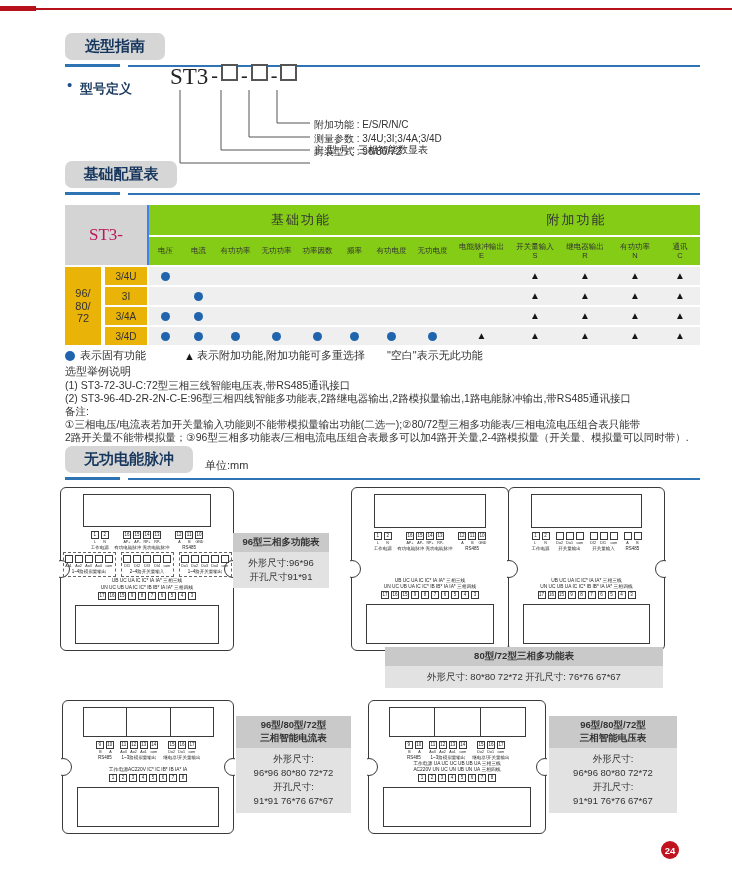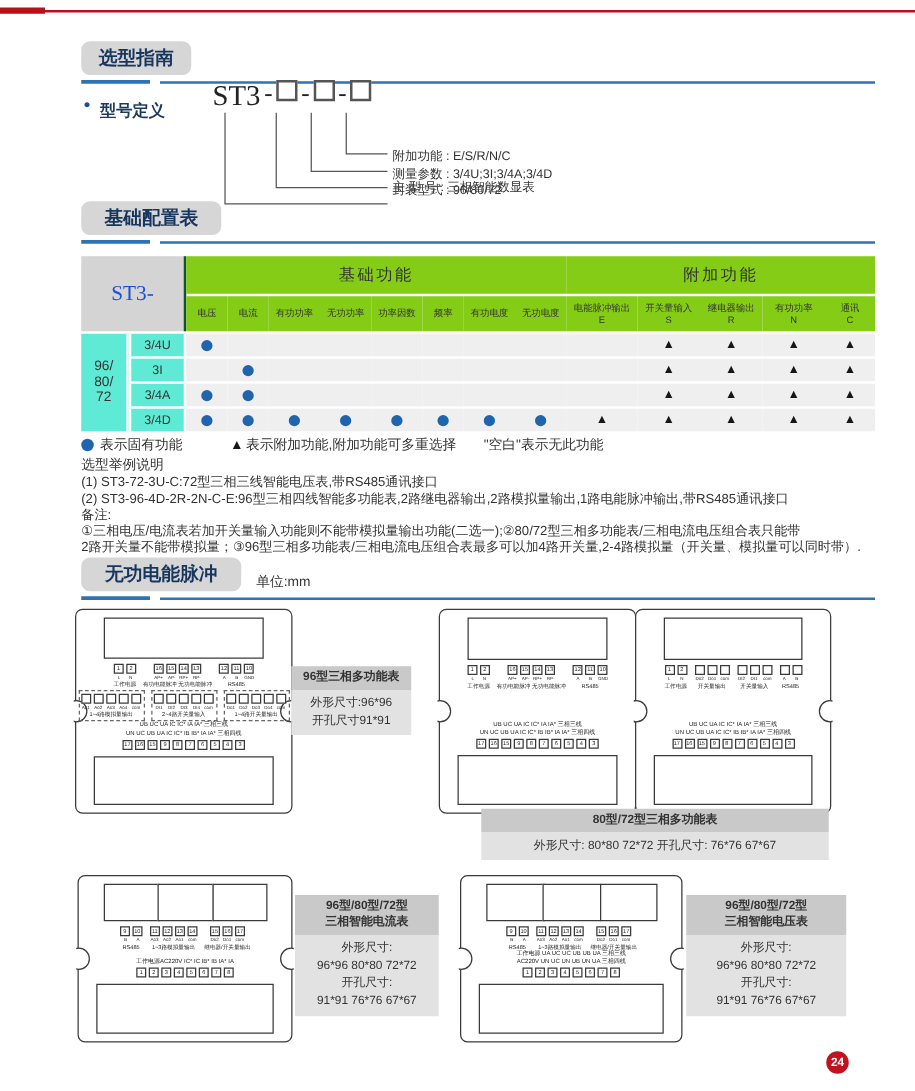--- a/index.html
+++ b/index.html
@@ -26,24 +26,24 @@
   .mc-box{display:inline-block;width:13px;height:13px;border:2px solid #555;background:#fff}
   .mc-lines{position:absolute;left:170px;top:90px}
   .mc-lab{position:absolute;left:314px;font-size:10px;color:#333;white-space:nowrap}
 
   
   .cfg-table{position:absolute;left:65px;top:205px;display:grid;background:#fff;row-gap:2px;
     grid-template-columns:38px 46px 33px 33px 41px 41px 41px 33px 41px 41px 57px 50px 50px 50px 40px;
     grid-template-rows:30px 28px 18px 18px 18px 18px}
   .hc{background:#84cc16;display:flex;align-items:center;justify-content:center;text-align:center}
   .corner{background:#d4d4d4;font-family:"Liberation Serif","DejaVu Serif",serif;font-size:17px;
-          color:#1d4ed8;border-right:2px solid #14532d}
+          color:#be185d;border-right:2px solid #3b82f6}
   .ghead{font-size:13px;color:#333;letter-spacing:2px}
   .small{font-size:7.5px;color:#333;line-height:1.25;flex-direction:column}
-  .subc{background:#5eead4;display:flex;align-items:center;justify-content:center;
+  .subc{background:#eab308;display:flex;align-items:center;justify-content:center;
         border-right:2px solid #fff;border-left:2px solid #fff;text-align:center}
   .grp{font-size:11px;line-height:1.15;color:#333;flex-direction:column;border-left:none}
   .rlab{font-size:10px;color:#333}
   .dc{background:#efefef;display:flex;align-items:center;justify-content:center}
   .dot{width:9px;height:9px;border-radius:50%;background:#1f64ad;display:inline-block}
   .tri{font-size:10px;color:#161616;line-height:1}
 
   
   .legend{position:absolute;left:65px;top:348px;display:flex;align-items:center;font-size:11px;color:#333}
   .lg-dot{width:10px;height:10px;border-radius:50%;background:#1f64ad;display:inline-block;margin-right:5px}
@@ -91,21 +91,21 @@
             background:#c0121f;color:#fff;font-size:9.5px;font-weight:bold;
             display:flex;align-items:center;justify-content:center}
 </style>
 </head>
 <body>
 
 <div class="page">
   <div class="top-bar"></div>
   <div class="top-line"></div>
 
-  <div class="sec-h" style="left:65px;top:33px;width:88px">选型指南</div>
+  <div class="sec-h" style="left:65px;top:33px;width:100px">选型指南</div>
   <div class="rule" style="top:64px">
       <i class="rs"></i>
       <i class="rl"></i>
     </div>
 
   <span class="bullet">•</span>
   <div class="model-lab">型号定义</div>
 
   <div class="model-code">
     <span class="mc-text">ST3</span>

